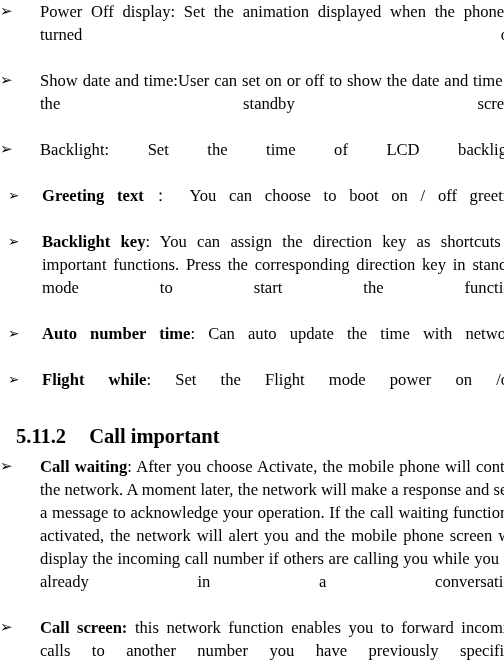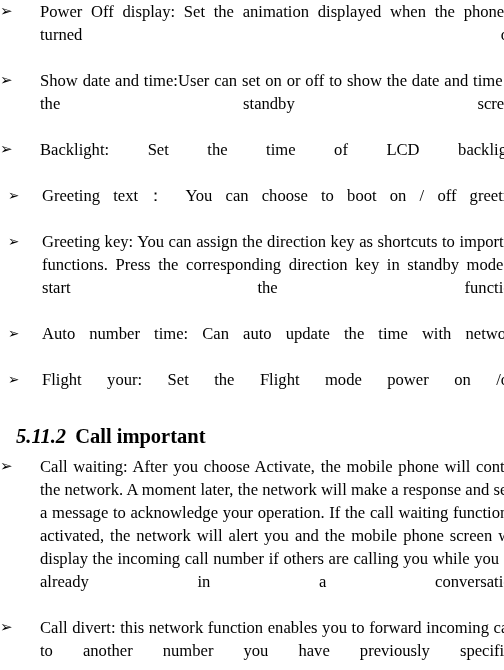--- a/index.html
+++ b/index.html
@@ -58,35 +58,34 @@
   .bullet-item .body {
     display: block;
   }
   .bullet-item .body::after {
     content: "";
     display: inline-block;
     width: 100%;
     height: 0;
   }
   b, .b {
-    font-weight: normal;
+    font-weight: bold;
   }
 
   h2.section-heading {
     margin: 0;
     padding: 0 0 0 16px;
     font-size: 20.5px;
     line-height: 30px;
     font-weight: bold;
     text-align: left;
     letter-spacing: 0px;
   }
   h2.section-heading .num {
-    margin-right: 9px;
-    font-style: italic;
+    margin-right: 23px;
   }
   .gap-heading-top { height: 7px; }
   .gap-heading-bottom { height: 4px; }
 </style>
 </head>
 <body>
 
 <div id="page">
   <div id="canvas">
 
@@ -107,31 +106,31 @@
         <span class="body"><span>Backlight: Set the time of LCD backlight.</span></span>
       </div>
 
       <div class="bullet-item indented">
         <span class="marker">➢</span>
         <span class="body"><b>Greeting text</b><span>： </span><span>You can choose to boot on / off greeting</span></span>
       </div>
 
       <div class="bullet-item indented">
         <span class="marker">➢</span>
-        <span class="body"><b>Greeting key</b><span>: </span><span>You can assign the direction key as shortcuts to important functions. Press the corresponding direction key in standby mode to start the function.</span></span>
+        <span class="body"><b>Backlight key</b><span>: </span><span>You can assign the direction key as shortcuts to important functions. Press the corresponding direction key in standby mode to start the function.</span></span>
       </div>
 
       <div class="bullet-item indented">
         <span class="marker">➢</span>
         <span class="body"><b>Auto number time</b><span>: </span><span>Can auto update the time with network.</span></span>
       </div>
 
       <div class="bullet-item indented">
         <span class="marker">➢</span>
-        <span class="body"><b>Flight your</b><span>: </span><span>Set the Flight mode power on /off.</span></span>
+        <span class="body"><b>Flight while</b><span>: </span><span>Set the Flight mode power on /off.</span></span>
       </div>
 
     </div>
 
     <div class="gap-heading-top"></div>
 
     <h2 class="section-heading">
       <span class="num">5.11.2</span><span>Call important</span>
     </h2>
 
@@ -139,19 +138,19 @@
 
     <div class="bullet-list">
 
       <div class="bullet-item">
         <span class="marker">➢</span>
         <span class="body"><b>Call waiting</b><span>: </span><span>After you choose Activate, the mobile phone will contact the network. A moment later, the network will make a response and send a message to acknowledge your operation. If the call waiting function is activated, the network will alert you and the mobile phone screen will display the incoming call number if others are calling you while you are already in a conversation.</span></span>
       </div>
 
       <div class="bullet-item">
         <span class="marker">➢</span>
-        <span class="body"><b>Call divert:</b><span> </span><span>this network function enables you to forward incoming calls to another number you have previously specified.</span></span>
+        <span class="body"><b>Call screen:</b><span> </span><span>this network function enables you to forward incoming calls to another number you have previously specified.</span></span>
       </div>
 
     </div>
 
   </div>
 </div>
 
 </body></html>

